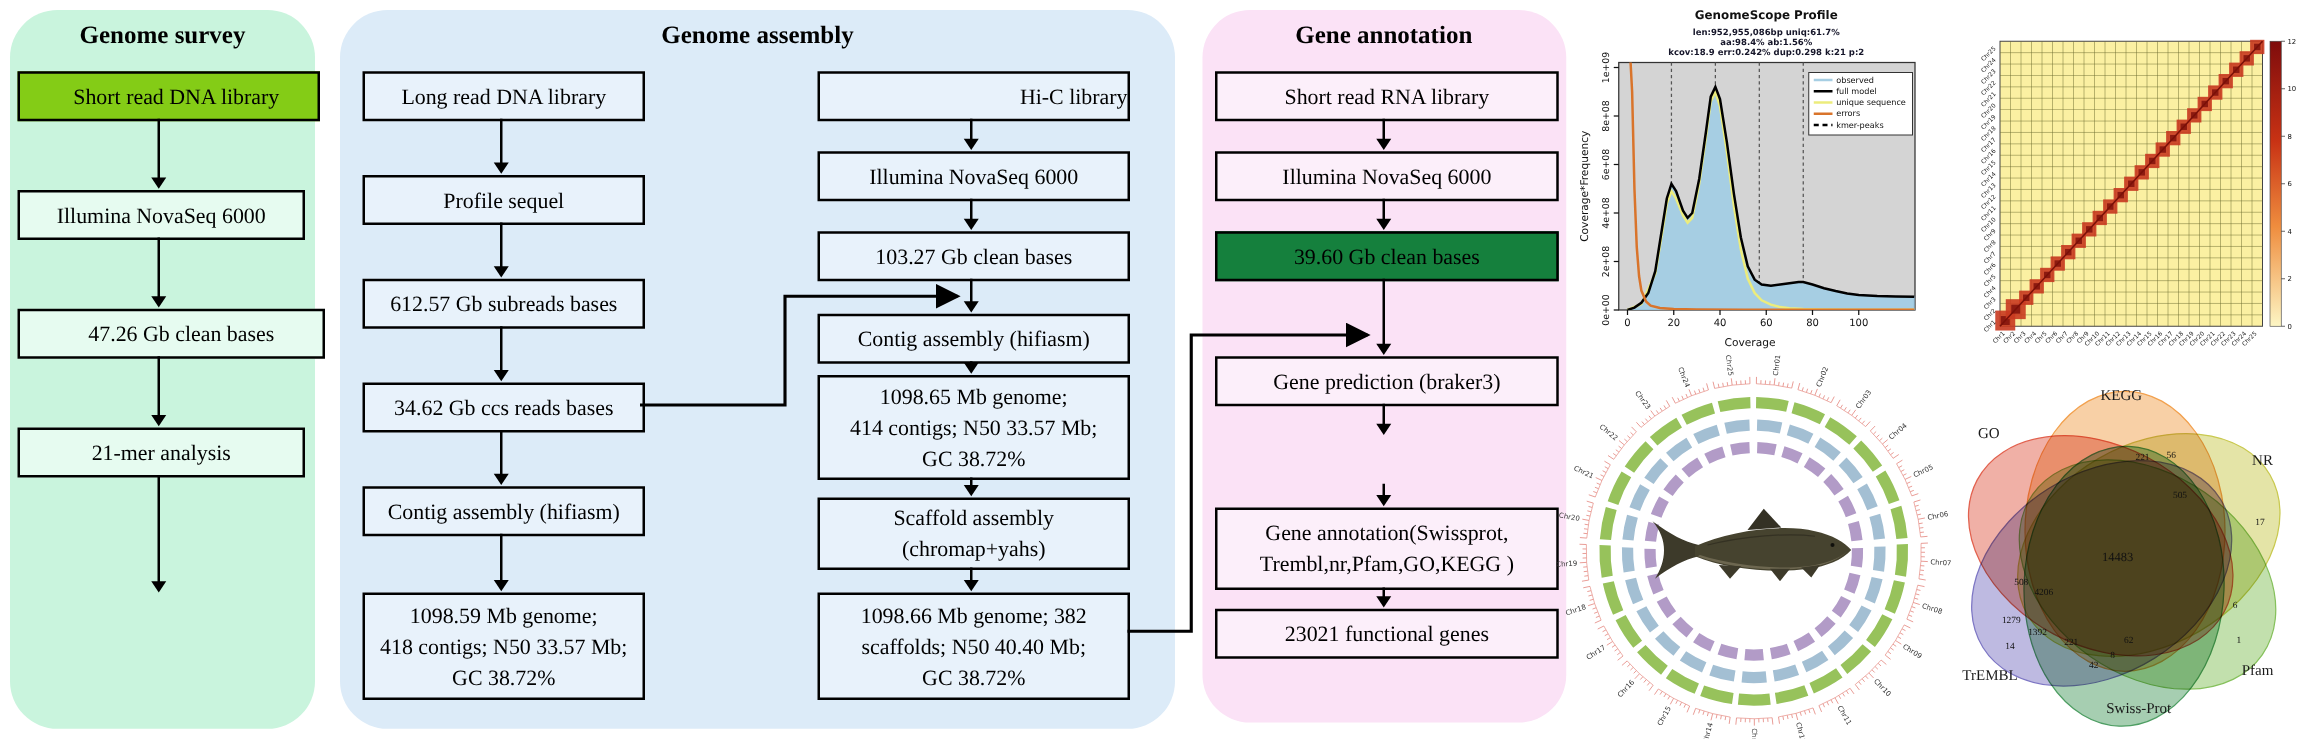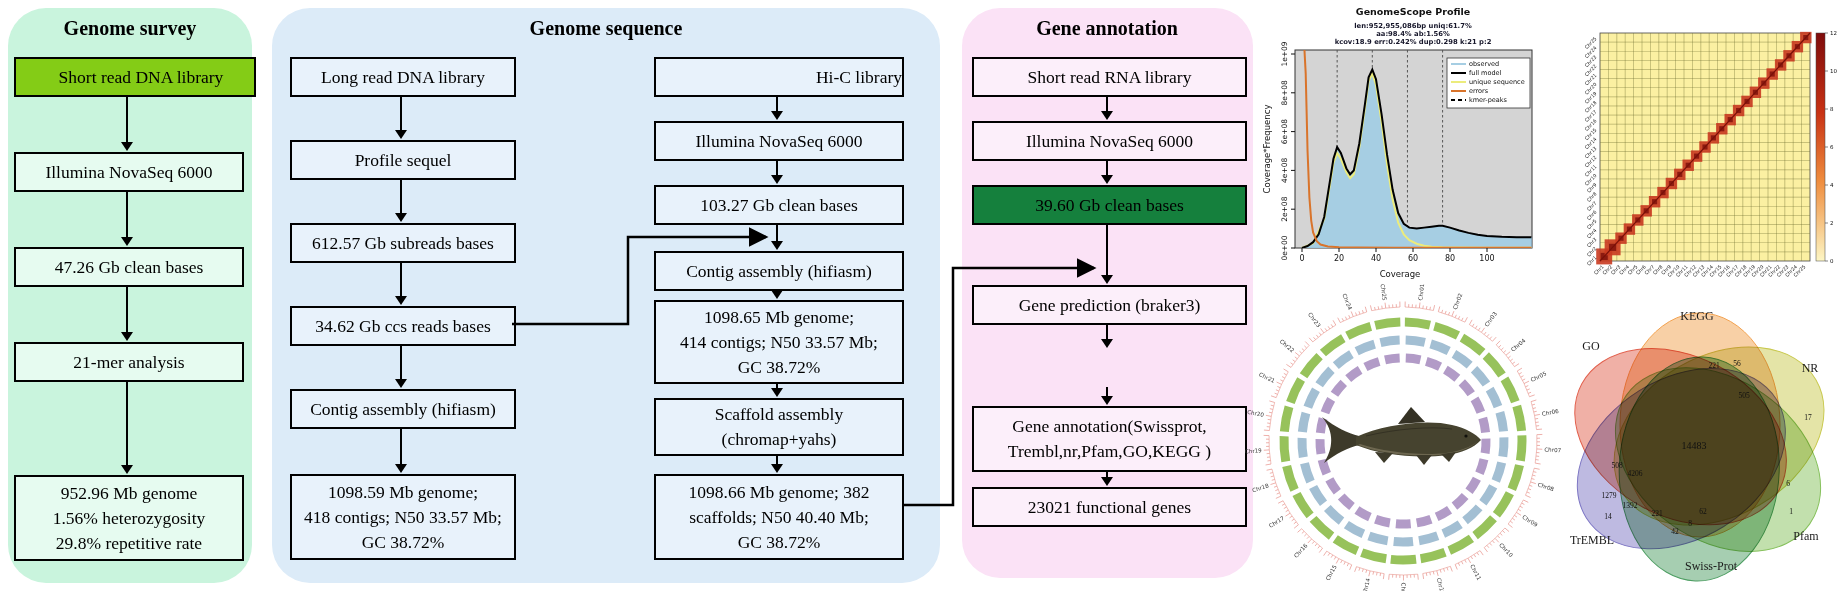--- a/index.html
+++ b/index.html
@@ -20,45 +20,40 @@
 </head>
 <body>
 
 <div id="canvas">
 
   <div class="panel" style="left:8px;top:8px;width:244px;height:575px;background:#c9f4dd;"></div>
   <div class="panel" style="left:272px;top:8px;width:668px;height:575px;background:#dcebf8;"></div>
   <div class="panel" style="left:962px;top:8px;width:291px;height:570px;background:#fbe2f6;"></div>
 
   <div class="panel-title" style="left:130px;top:17px;">Genome survey</div>
-  <div class="panel-title" style="left:606px;top:17px;">Genome sequence</div>
+  <div class="panel-title" style="left:606px;top:17px;">Genome assembly</div>
   <div class="panel-title" style="left:1107px;top:17px;">Gene annotation</div>
 
   <div id="flow-layer" style="position:absolute;inset:0;">
       <div class="fbox" style="left: 14px; top: 57px; width: 226px; height: 36px; background: #84cc16; padding-left: 12px;">
         <div class="bline">Short read DNA library</div>
       </div>
       <div class="arr" style="left: 125.75px; top: 95px; height: 48px;"></div>
       <div class="fbox" style="left: 14px; top: 152px; width: 226px; height: 36px; background: rgb(230, 251, 240);">
         <div class="bline">Illumina NovaSeq 6000</div>
       </div>
       <div class="arr" style="left: 125.75px; top: 190px; height: 48px;"></div>
-      <div class="fbox" style="left: 14px; top: 247px; width: 226px; height: 36px; background: rgb(230, 251, 240);">
+      <div class="fbox" style="left: 14px; top: 247px; width: 226px; height: 36px; background: rgb(230, 251, 240); padding-left: 16px;">
         <div class="bline">47.26 Gb clean bases</div>
       </div>
       <div class="arr" style="left: 125.75px; top: 285px; height: 48px;"></div>
       <div class="fbox" style="left: 14px; top: 342px; width: 226px; height: 36px; background: rgb(230, 251, 240);">
         <div class="bline">21-mer analysis</div>
       </div>
       <div class="arr" style="left: 125.75px; top: 380px; height: 86px;"></div>
-      <div class="fbox" style="left: 14px; top: 475px; width: 226px; height: 82px; background: rgb(230, 251, 240);">
-        <div class="bline">952.96 Mb genome</div>
-        <div class="bline">1.56% heterozygosity</div>
-        <div class="bline">29.8% repetitive rate</div>
-      </div>
       <div class="fbox" style="left: 290px; top: 57px; width: 222px; height: 36px; background: rgb(232, 242, 251);">
         <div class="bline">Long read DNA library</div>
       </div>
       <div class="arr" style="left: 399.75px; top: 95px; height: 36px;"></div>
       <div class="fbox" style="left: 290px; top: 140px; width: 222px; height: 36px; background: rgb(232, 242, 251);">
         <div class="bline">Profile sequel</div>
       </div>
       <div class="arr" style="left: 399.75px; top: 178px; height: 36px;"></div>
       <div class="fbox" style="left: 290px; top: 223px; width: 222px; height: 36px; background: rgb(232, 242, 251);">
         <div class="bline">612.57 Gb subreads bases</div>

